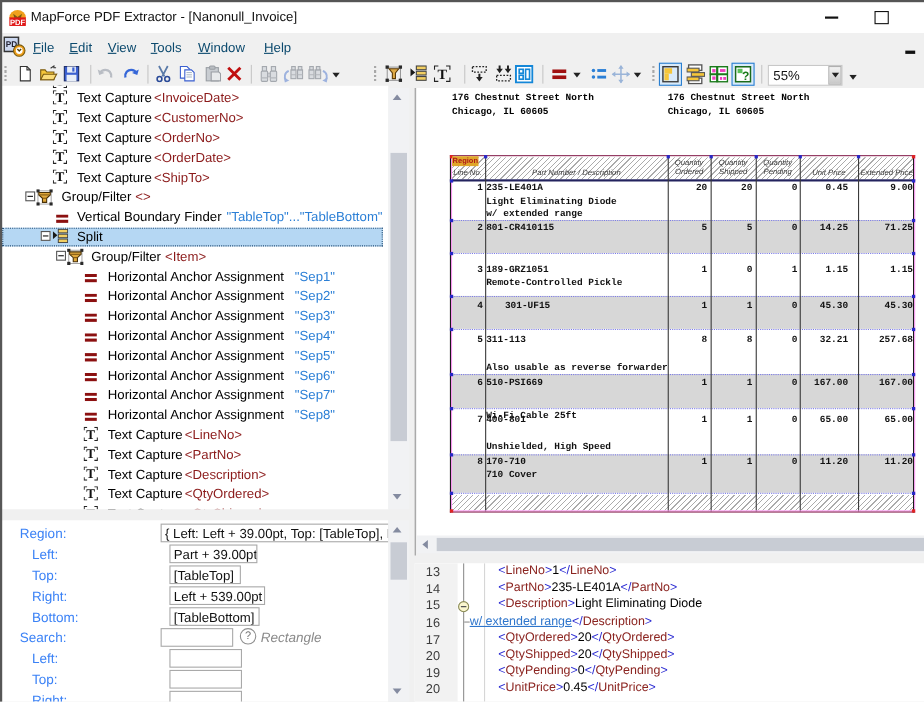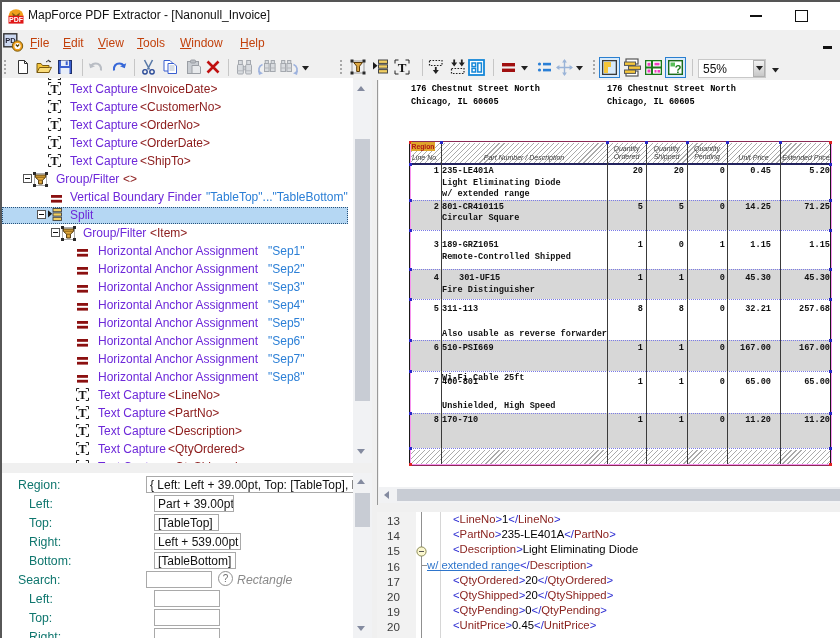--- a/index.html
+++ b/index.html
@@ -1,21 +1,21 @@
 <!DOCTYPE html>
 <html><head><meta charset="utf-8"><style>
 html,body{margin:0;padding:0}
 body{width:840px;height:638px;position:relative;overflow:hidden;background:#f0f0f0;font-family:"Liberation Sans",sans-serif}
 .ab{position:absolute}
 
 #titlebar{left:0;top:0;width:840px;height:30px;background:#fff;border-top:2px solid #555;box-sizing:border-box}
 #title{left:28px;top:8px;font-size:12px;color:#111}
 #winborder{left:0;top:0;width:2px;height:638px;background:#575757;z-index:50}
 #menubar{left:0;top:30px;width:840px;height:25px;background:#f0f0f0}
-.mi{top:36px;font-size:12px;color:#c2410c}
+.mi{top:36px;font-size:12px;color:#0c4a6e}
 .mi u{text-decoration:underline}
 #toolbar{left:0;top:55px;width:840px;height:25px;background:#f0f0f0}
 .tsep{top:59px;width:1px;height:17px;background:#c6c6c6}
 .grip{top:60px;width:2px;height:15px;background-image:repeating-linear-gradient(#a8a8a8 0 2px,transparent 2px 4px)}
 .ticon{top:59px}
 
 #treepane{left:1px;top:78px;width:352px;height:385px;background:#fff;overflow:hidden}
 #proppane{left:1px;top:473px;width:352px;height:165px;background:#fff;overflow:hidden}
 #pdfpane{left:379px;top:80px;width:461px;height:407px;background:#fff;overflow:hidden}
 #xmlpane{left:377px;top:512px;width:463px;height:126px;background:#fff;overflow:hidden}
@@ -23,28 +23,28 @@
 
 .sbtrack{background:#f1f2f4}
 .sbthumb{background:#c8ccd4}
 .arr{width:0;height:0;position:absolute}
 .arr.up{border-left:4.5px solid transparent;border-right:4.5px solid transparent;border-bottom:5px solid #848ba0}
 .arr.dn{border-left:4.5px solid transparent;border-right:4.5px solid transparent;border-top:5px solid #848ba0}
 .arr.lf{border-top:4.5px solid transparent;border-bottom:4.5px solid transparent;border-right:5px solid #848ba0}
 
 .trow{position:absolute;left:0;height:18px;width:352px;font-size:12px;white-space:nowrap}
 .trow span,.trow svg{position:absolute;top:2px}
-.glabel{color:#6d28d9}
+.glabel{color:#000000}
 .mar{color:#8b1a1a}
 .blu{color:#2b7fd6}
 .exp{position:absolute;width:9px;height:9px;background:#fff;border:1px solid #555;box-sizing:border-box}
 .exp:after{content:"";position:absolute;left:1px;top:3px;width:5px;height:1px;background:#111}
 #selrow{position:absolute;left:1px;top:129px;width:346px;height:17px;background:#b5d7f3;border:1px dotted #28527a;box-sizing:border-box}
 
-.plabel{font-size:12.3px;color:#0f766e}
+.plabel{font-size:12.3px;color:#3b82f6}
 .pbox{position:absolute;background:#fff;border:1px solid #a9a9a9;box-sizing:border-box;font-size:12px;color:#111;padding:1px 0 0 3px;white-space:nowrap;overflow:hidden}
 
 .mono{font-family:"Liberation Mono",monospace;font-weight:bold}
 #pdftable{left:409px;top:141px;width:423px;height:325px}
 .hatch{background-image:repeating-linear-gradient(135deg,#fff 0 2.7px,#ababab 2.7px 3.5px);background-color:#fff}
 .gband{position:absolute;left:2px;width:419px;background:#d7d7d7}
 .bdot{position:absolute;left:0;width:423px;height:0;border-top:1px dotted #7a7ae8}
 .cline{position:absolute;top:1px;width:1px;height:323px;background:#3a3a3a}
 .pl{position:absolute;left:0;width:423px;height:12px;font-size:8.6px;color:#111}
 .pl span{position:absolute;white-space:pre}
@@ -555,64 +555,58 @@
       <div class="hl" style="left:278px;width:40px;top:12px">Pending</div>
       <div class="hl" style="left:318px;width:53px;top:13px">Unit Price</div>
       <div class="hl" style="left:371px;width:52px;top:13px">Extended Price</div>
       <div class="pl" style="top:25px">
         <span style="right:393px">1</span>
         <span style="left:33px">235-LE401A</span>
         <span style="right:189px">20</span>
         <span style="right:148px">20</span>
         <span style="right:107px">0</span>
         <span style="right:61px">0.45</span>
-        <span style="right:2px">5.20</span>
+        <span style="right:2px">9.00</span>
       </div>
       <div class="pl" style="top:37px">
         <span style="left:33px">Light Eliminating Diode</span>
       </div>
       <div class="pl" style="top:48px">
         <span style="left:33px">w/ extended range</span>
       </div>
       <div class="pl" style="top:61px">
         <span style="right:393px">2</span>
         <span style="left:33px">801-CR410115</span>
         <span style="right:189px">5</span>
         <span style="right:148px">5</span>
         <span style="right:107px">0</span>
         <span style="right:61px">14.25</span>
         <span style="right:2px">71.25</span>
       </div>
-      <div class="pl" style="top:72px">
-        <span style="left:33px">Circular Square</span>
-      </div>
       <div class="pl" style="top:99px">
         <span style="right:393px">3</span>
         <span style="left:33px">189-GRZ1051</span>
         <span style="right:189px">1</span>
         <span style="right:148px">0</span>
         <span style="right:107px">1</span>
         <span style="right:61px">1.15</span>
         <span style="right:2px">1.15</span>
       </div>
       <div class="pl" style="top:111px">
-        <span style="left:33px">Remote-Controlled Shipped</span>
+        <span style="left:33px">Remote-Controlled Pickle</span>
       </div>
       <div class="pl" style="top:132px">
         <span style="right:393px">4</span>
         <span style="left:50px">301-UF15</span>
         <span style="right:189px">1</span>
         <span style="right:148px">1</span>
         <span style="right:107px">0</span>
         <span style="right:61px">45.30</span>
         <span style="right:2px">45.30</span>
       </div>
-      <div class="pl" style="top:144px">
-        <span style="left:33px">Fire Distinguisher</span>
-      </div>
       <div class="pl" style="top:163px">
         <span style="right:393px">5</span>
         <span style="left:33px">311-113</span>
         <span style="right:189px">8</span>
         <span style="right:148px">8</span>
         <span style="right:107px">0</span>
         <span style="right:61px">32.21</span>
         <span style="right:2px">257.68</span>
       </div>
       <div class="pl" style="top:188px">
@@ -643,20 +637,23 @@
         <span style="left:33px">Unshielded, High Speed</span>
       </div>
       <div class="pl" style="top:274px">
         <span style="right:393px">8</span>
         <span style="left:33px">170-710</span>
         <span style="right:189px">1</span>
         <span style="right:148px">1</span>
         <span style="right:107px">0</span>
         <span style="right:61px">11.20</span>
         <span style="right:2px">11.20</span>
+      </div>
+      <div class="pl" style="top:286px">
+        <span style="left:33px">710 Cover</span>
       </div>
     </div>
   </div>
 <div class="ab" id="xmlpane">
     <div class="ab" style="left:0;top:0;width:39px;height:126px;background:#f2f2f2"></div>
     <div class="ab" style="left:44px;top:0;width:1px;height:126px;background:#909090"></div>
     <div class="ab" style="left:63px;top:0;width:1px;height:126px;background:#d6d6d6"></div>
     <div class="xnum" style="left:1px;top:2px">13</div>
     <div class="xr" style="left:76px;top:1px"><span class="bk">&lt;</span><span class="el">LineNo</span><span class="bk">&gt;</span>1<span class="bk">&lt;/</span><span class="el">LineNo</span><span class="bk">&gt;</span></div>
     <div class="xnum" style="left:1px;top:17.2px">14</div>

